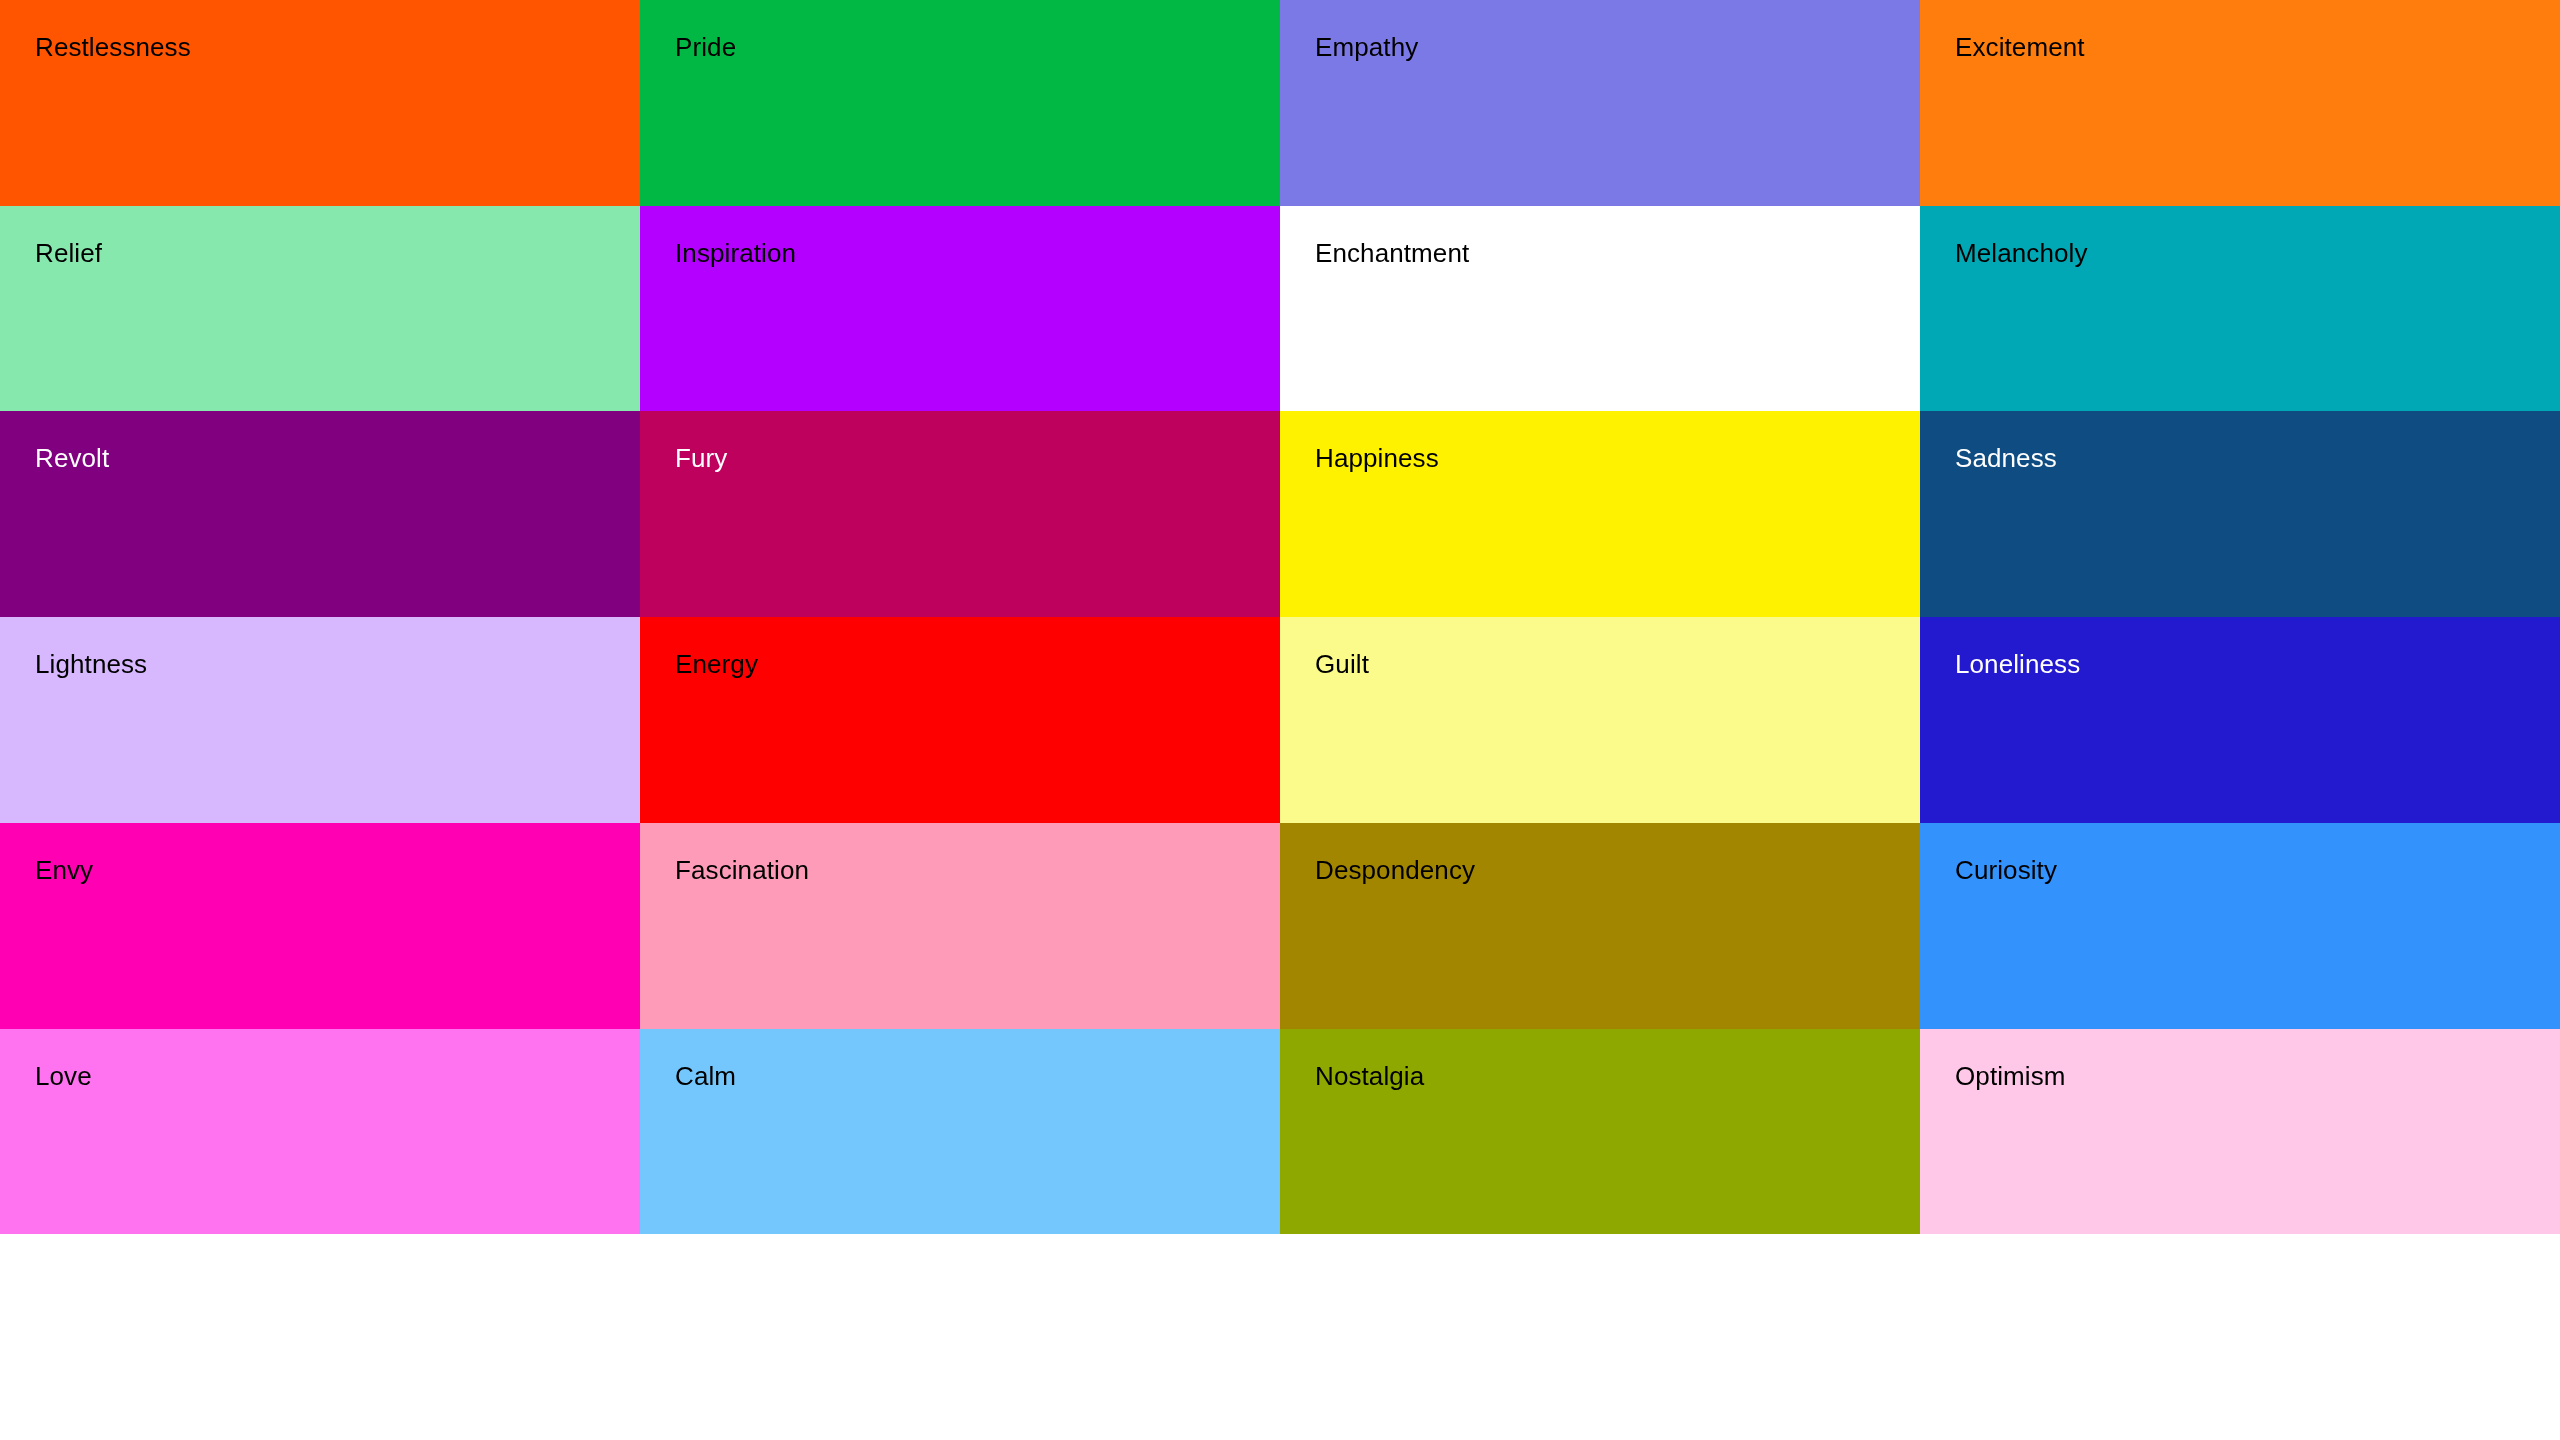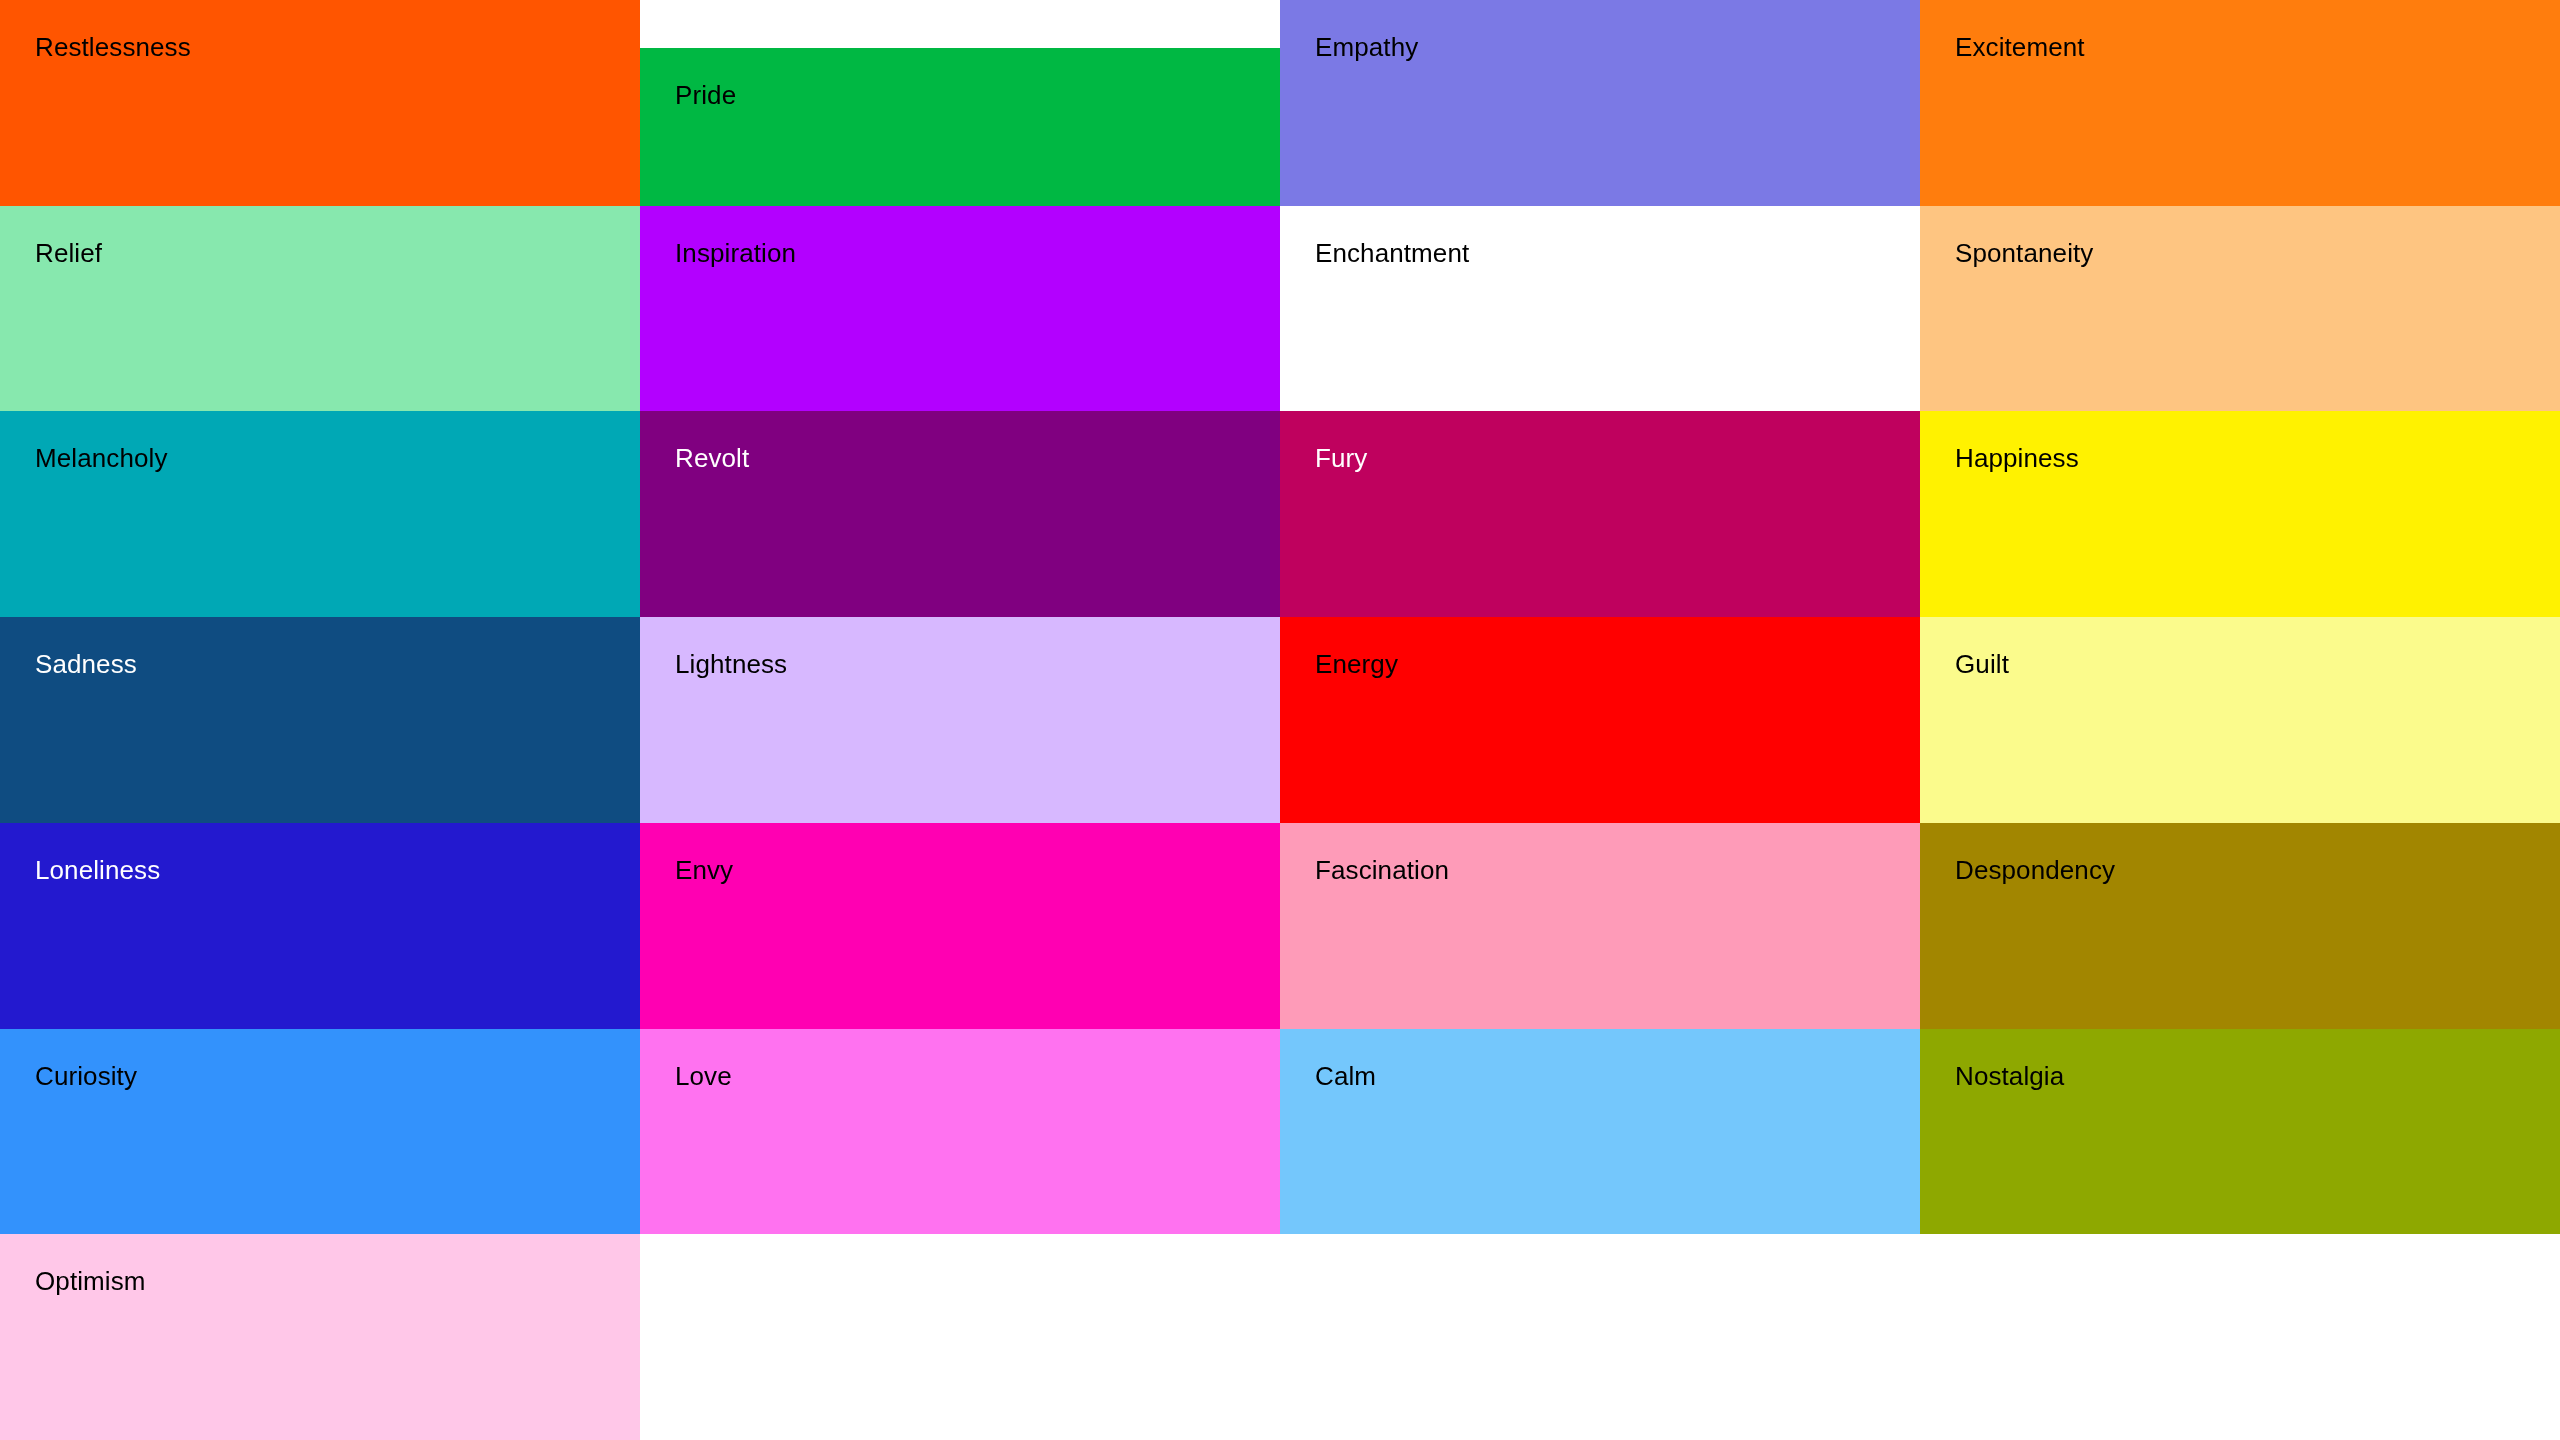--- a/index.html
+++ b/index.html
@@ -34,40 +34,37 @@
     display: block;
   }
 </style>
 </head>
 <body>
 
 <div id="emotion-grid" style="grid-template-columns: repeat(4, 640px); grid-template-rows: repeat(7, 205.714px);">
     <div class="swatch" style="background-color: rgb(255, 85, 0);">
       <span class="swatch-label" style="color: rgb(0, 0, 0);">Restlessness</span>
     </div>
-    <div class="swatch" style="background-color: rgb(0, 184, 67); margin-top: 48px;">
+    <div class="swatch" style="background-color: rgb(0, 184, 67);">
       <span class="swatch-label" style="color: rgb(0, 0, 0);">Pride</span>
     </div>
     <div class="swatch" style="background-color: rgb(123, 121, 229);">
       <span class="swatch-label" style="color: rgb(0, 0, 0);">Empathy</span>
     </div>
     <div class="swatch" style="background-color: rgb(255, 125, 13);">
       <span class="swatch-label" style="color: rgb(0, 0, 0);">Excitement</span>
     </div>
     <div class="swatch" style="background-color: rgb(135, 232, 174);">
       <span class="swatch-label" style="color: rgb(0, 0, 0);">Relief</span>
     </div>
     <div class="swatch" style="background-color: rgb(179, 0, 255);">
       <span class="swatch-label" style="color: rgb(0, 0, 0);">Inspiration</span>
     </div>
     <div class="swatch" style="background-color: rgb(255, 255, 255);">
       <span class="swatch-label" style="color: rgb(0, 0, 0);">Enchantment</span>
-    </div>
-    <div class="swatch" style="background-color: rgb(254, 197, 129);">
-      <span class="swatch-label" style="color: rgb(0, 0, 0);">Spontaneity</span>
     </div>
     <div class="swatch" style="background-color: rgb(0, 168, 181);">
       <span class="swatch-label" style="color: rgb(0, 0, 0);">Melancholy</span>
     </div>
     <div class="swatch" style="background-color: rgb(128, 0, 128);">
       <span class="swatch-label" style="color: rgb(255, 255, 255);">Revolt</span>
     </div>
     <div class="swatch" style="background-color: rgb(191, 1, 94);">
       <span class="swatch-label" style="color: rgb(255, 255, 255);">Fury</span>
     </div>

